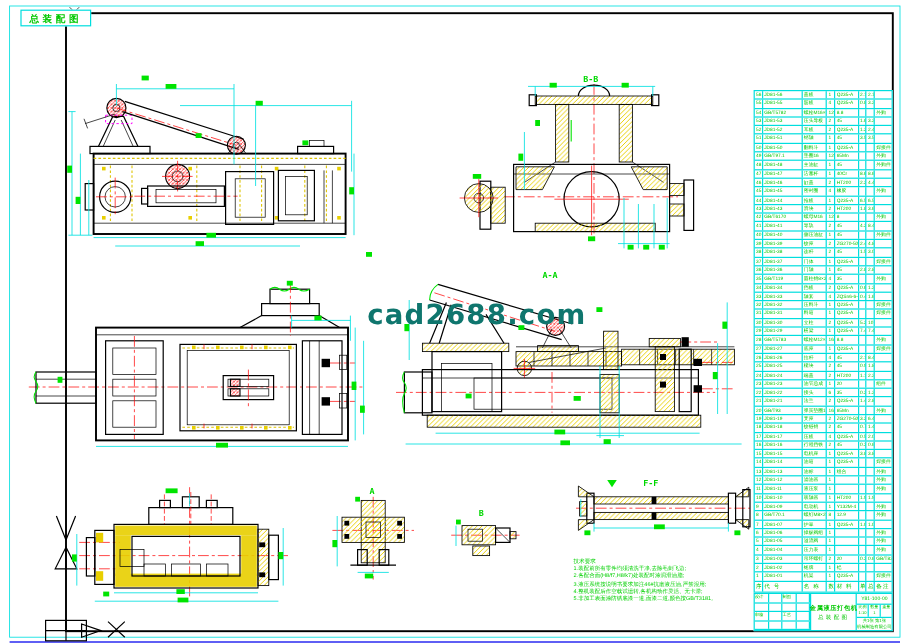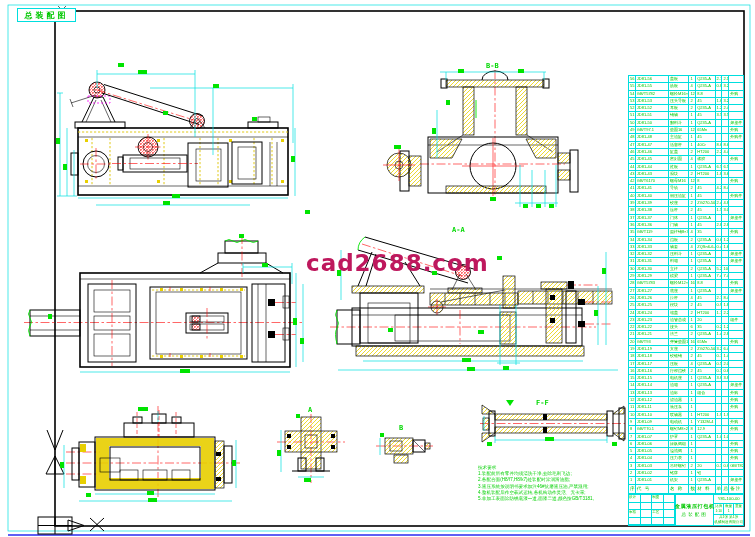--- a/index.html
+++ b/index.html
@@ -17,21 +17,21 @@
   .cl{stroke:#f00;fill:none;stroke-width:.6;stroke-dasharray:9 2.5 2.5 2.5}
   .cy{stroke:#00e0e0;fill:none;stroke-width:.7}
   .gn{fill:#00e400;stroke:none}
   .gl{stroke:#00e400;fill:none;stroke-width:.9}
   .mg{stroke:#f0f;fill:none;stroke-width:.8;stroke-dasharray:2 2}
   .yd{stroke:#dec400;fill:none;stroke-width:.9;stroke-dasharray:2.2 1.8}
   .ys{fill:#e8cf00;stroke:none}
   text.lbl{fill:#00d800;font:700 7px "DejaVu Sans Mono",monospace}
   
   .watermark{position:absolute;left:306px;top:250px;font:700 23px "DejaVu Sans",sans-serif;
-             color:#be185d;letter-spacing:1px;user-select:none;}
+             color:#0f766e;letter-spacing:1px;user-select:none;}
   
   .corner-label{position:absolute;left:17px;top:8px;width:57px;height:12px;
     border:1px solid #00dede;color:#00c800;font:700 8px "Liberation Sans",sans-serif;
     letter-spacing:3px;display:flex;align-items:center;justify-content:center;background:#fff;}
   
   .notes{position:absolute;left:478px;top:465px;width:150px;color:#00d000;
          font-size:4.6px;line-height:6.2px;white-space:nowrap;}
   
   .bom{position:absolute;left:628px;top:75px;width:116px;height:419px;
        display:flex;flex-direction:column;border:1px solid #00dede;box-sizing:border-box;

